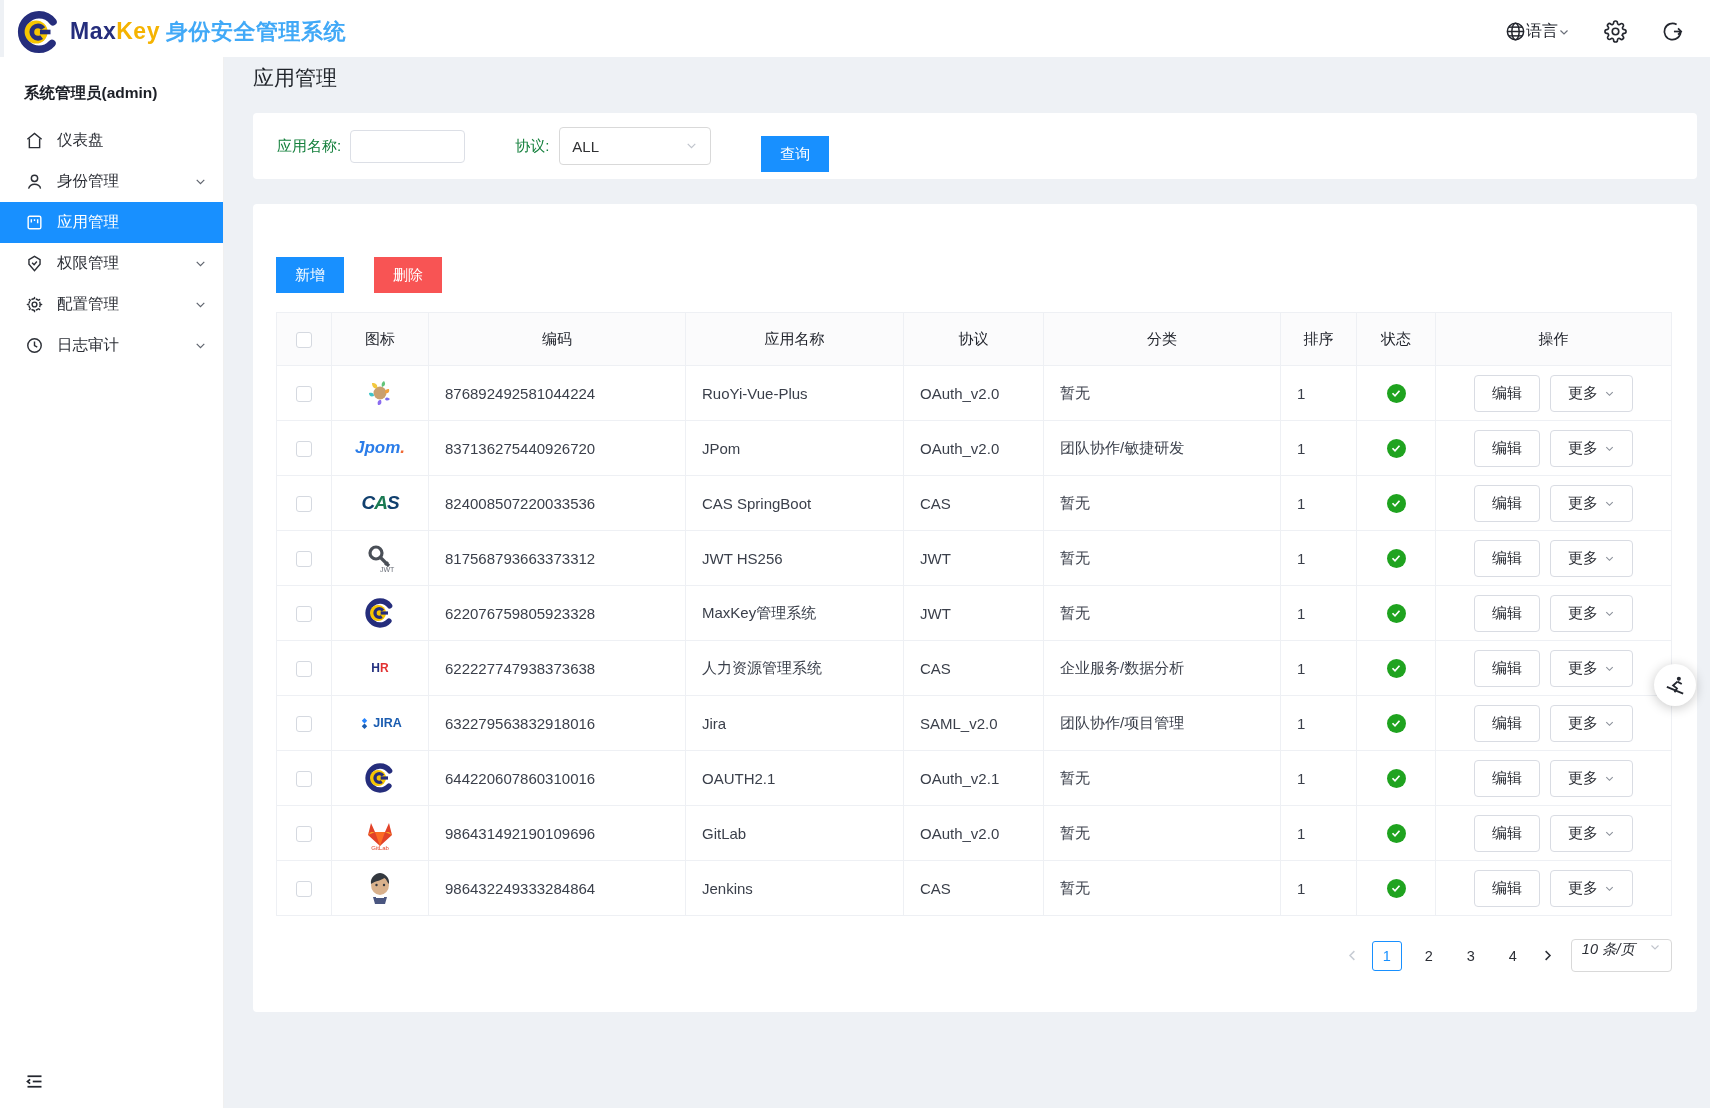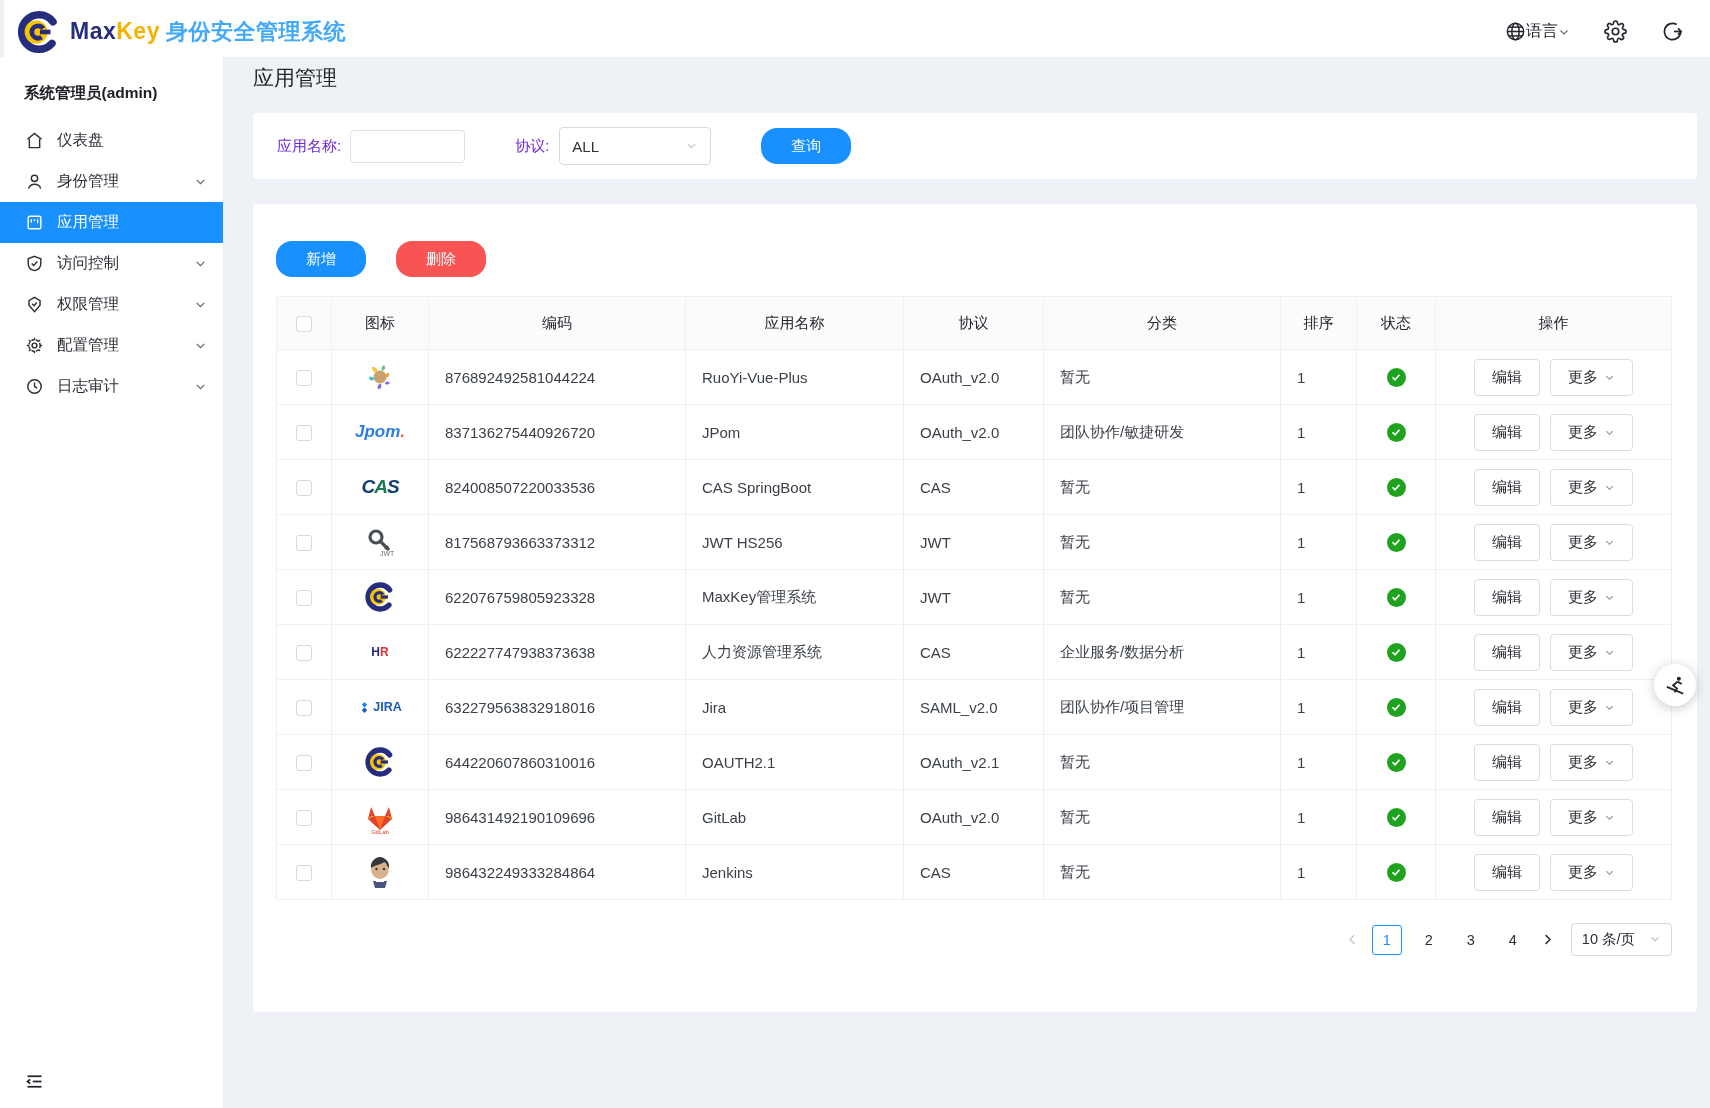--- a/index.html
+++ b/index.html
@@ -30,28 +30,28 @@
   .collapse-btn{position:absolute;left:24px;bottom:16px;cursor:pointer;color:#23262e;display:flex;}
   
   .main{margin-left:224px;padding:18px 13px 0 29px;}
   .breadcrumb{font-size:14.5px;display:flex;gap:10px;align-items:center;}
   .bc-home{color:#9aa3ad;cursor:pointer;}
   .bc-sep{color:#c0c4cc;}
   .bc-cur{color:#24272e;}
   .page-title{font-size:21px;font-weight:500;color:#1f2329;margin:27px 0 21px;}
   .filter-card{background:#fff;border-radius:4px;height:66px;display:flex;align-items:center;
     padding:0 24px;margin-bottom:25px;}
-  .filter-label{font-size:15px;color:#6d28d9;}
+  .filter-label{font-size:15px;color:#15803d;}
   .filter-input{width:115px;height:33px;border:1px solid #dcdfe6;border-radius:4px;margin-left:9px;
     padding:0 8px;font:inherit;outline:none;}
   .filter-label.proto{margin-left:50px;}
   .select{width:152px;height:38px;border:1px solid #d9d9d9;border-radius:4px;margin-left:10px;
     display:flex;align-items:center;justify-content:space-between;padding:0 12px;cursor:pointer;background:#fff;}
   .select .sel-chev{color:#c0c4cc;}
-  .btn{border:none;border-radius:16px;height:36px;padding:0 30px;font:inherit;color:#fff;cursor:pointer;}
+  .btn{border:none;border-radius:0;height:36px;padding:0 19px;font:inherit;color:#fff;cursor:pointer;margin-top:16px;}
   .btn-primary{background:#1890ff;}
   .btn-danger{background:#f85454;}
   .btn-search{margin-left:50px;height:36px;}
   .table-card{background:#fff;border-radius:4px;padding:37px 25px 2px 23px;min-height:808px;}
   .toolbar{display:flex;gap:30px;margin-bottom:19px;}
   table{width:100%;border-collapse:collapse;font-size:15px;table-layout:fixed;}
   th,td{border:1px solid #eef0f4;}
   th{height:53px;background:#fbfbfc;font-weight:500;color:#23262e;text-align:center;}
   td{height:55px;color:#3a3f4a;padding:0 6px;text-align:left;}
   td.c,th.c{text-align:center;padding:0;}
@@ -67,21 +67,21 @@
   .btn-plain .mchev{color:#8a8f99;}
   
   .pagination{display:flex;justify-content:flex-end;align-items:center;gap:12px;margin:23px 0 28px;
     font-size:14.5px;color:#2c2f36;}
   .pg-arrow{cursor:pointer;display:flex;align-items:center;}
   .pg-arrow.disabled{color:#c7ccd4;}
   .pg-num{min-width:30px;height:30px;display:inline-flex;align-items:center;justify-content:center;
     border-radius:3px;cursor:pointer;}
   .pg-num.active{border:1px solid #1890ff;color:#1890ff;}
   .pg-size{height:33px;border:1px solid #d9d9d9;border-radius:4px;background:#fff;display:flex;
-    align-items:center;gap:14px;padding:0 10px;cursor:pointer;margin-left:4px;}
+    gap:14px;padding:0 10px;cursor:pointer;margin-left:4px;font-style:italic;}
   .pg-size .sel-chev{color:#c0c4cc;}
   
   .float-btn{position:fixed;right:14px;top:664px;width:42px;height:42px;border-radius:50%;
     background:#fff;box-shadow:0 2px 12px rgba(0,0,0,.22);display:flex;align-items:center;
     justify-content:center;cursor:pointer;z-index:30;}
 </style>
 </head>
 <body>
 
 <div class="topbar">
@@ -161,34 +161,20 @@
           <svg width="19" height="19" viewBox="0 0 24 24" fill="none" stroke="currentColor" stroke-width="1.8">
             <rect x="4" y="4" width="16" height="16" rx="2"></rect>
             <path d="M8 8v4M12 8v2M16 8v5"></path>
           </svg>
         </span>
         <span>应用管理</span>
       </div>
       <div class="menu-item">
         <span style="display:flex;">
           <svg width="19" height="19" viewBox="0 0 24 24" fill="none" stroke="currentColor" stroke-width="1.8">
-            <path d="M12 3l8 3v6c0 5-3.5 8-8 9-4.5-1-8-4-8-9V6z"></path>
-            <polyline points="8.5,12 11,14.5 15.5,9.5"></polyline>
-          </svg>
-        </span>
-        <span>访问控制</span>
-        <span class="chev">
-          <svg width="13" height="13" viewBox="0 0 24 24" fill="none" stroke="currentColor" stroke-width="2.2">
-            <polyline points="5,9 12,16 19,9"></polyline>
-          </svg>
-        </span>
-      </div>
-      <div class="menu-item">
-        <span style="display:flex;">
-          <svg width="19" height="19" viewBox="0 0 24 24" fill="none" stroke="currentColor" stroke-width="1.8">
             <path d="M12 3l7 4v6l-7 8-7-8V7z"></path>
             <polyline points="9,11 11.5,13.5 15,9.5"></polyline>
           </svg>
         </span>
         <span>权限管理</span>
         <span class="chev">
           <svg width="13" height="13" viewBox="0 0 24 24" fill="none" stroke="currentColor" stroke-width="2.2">
             <polyline points="5,9 12,16 19,9"></polyline>
           </svg>
         </span>

